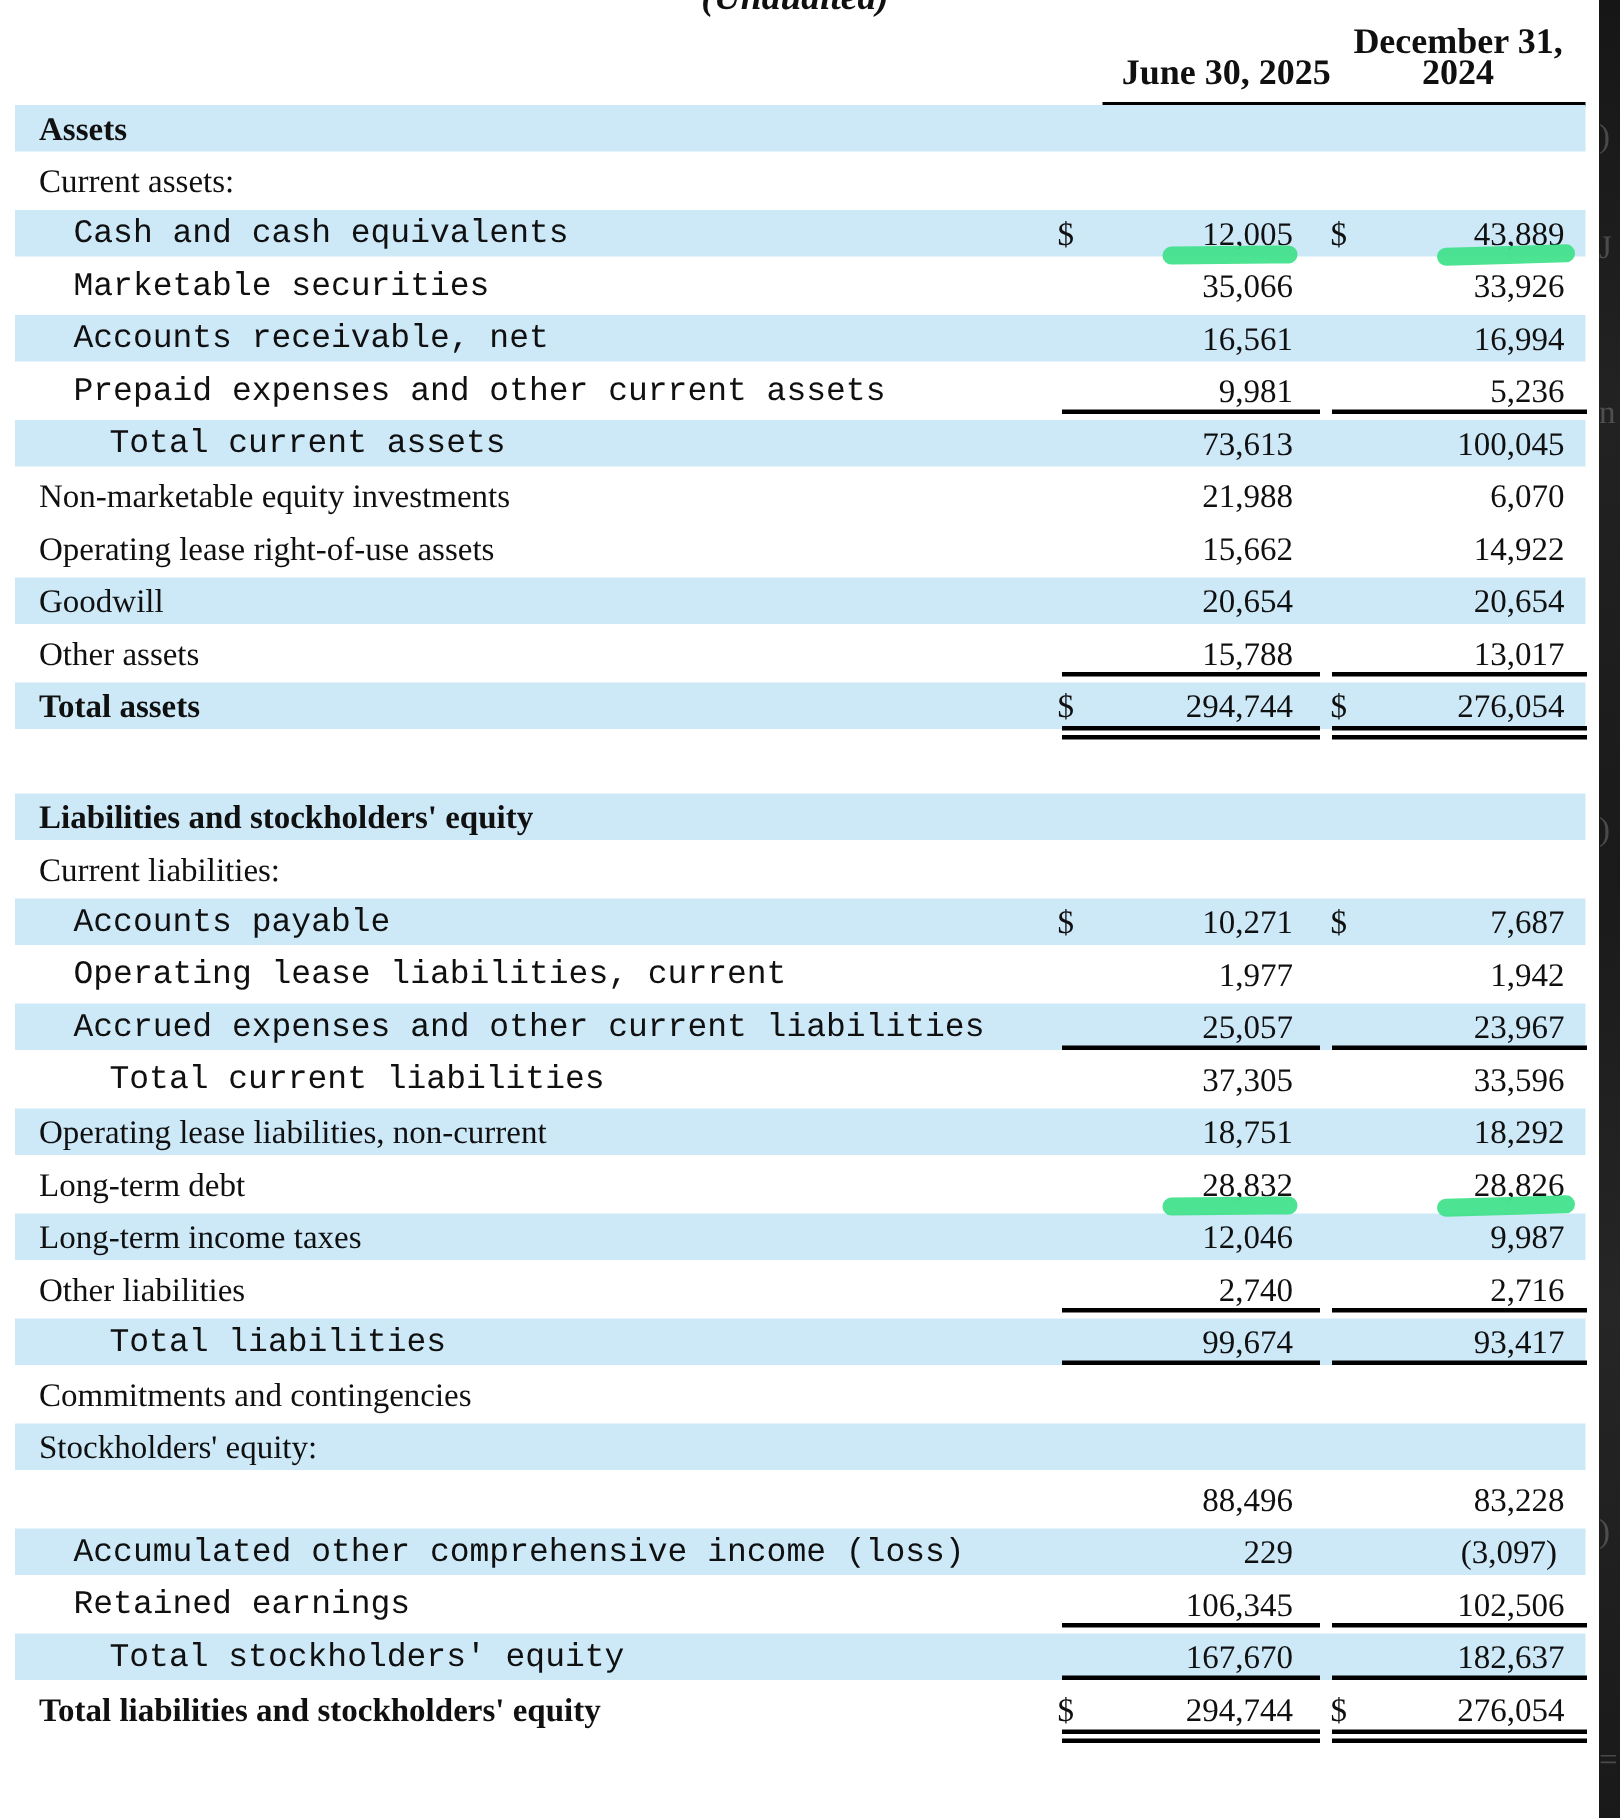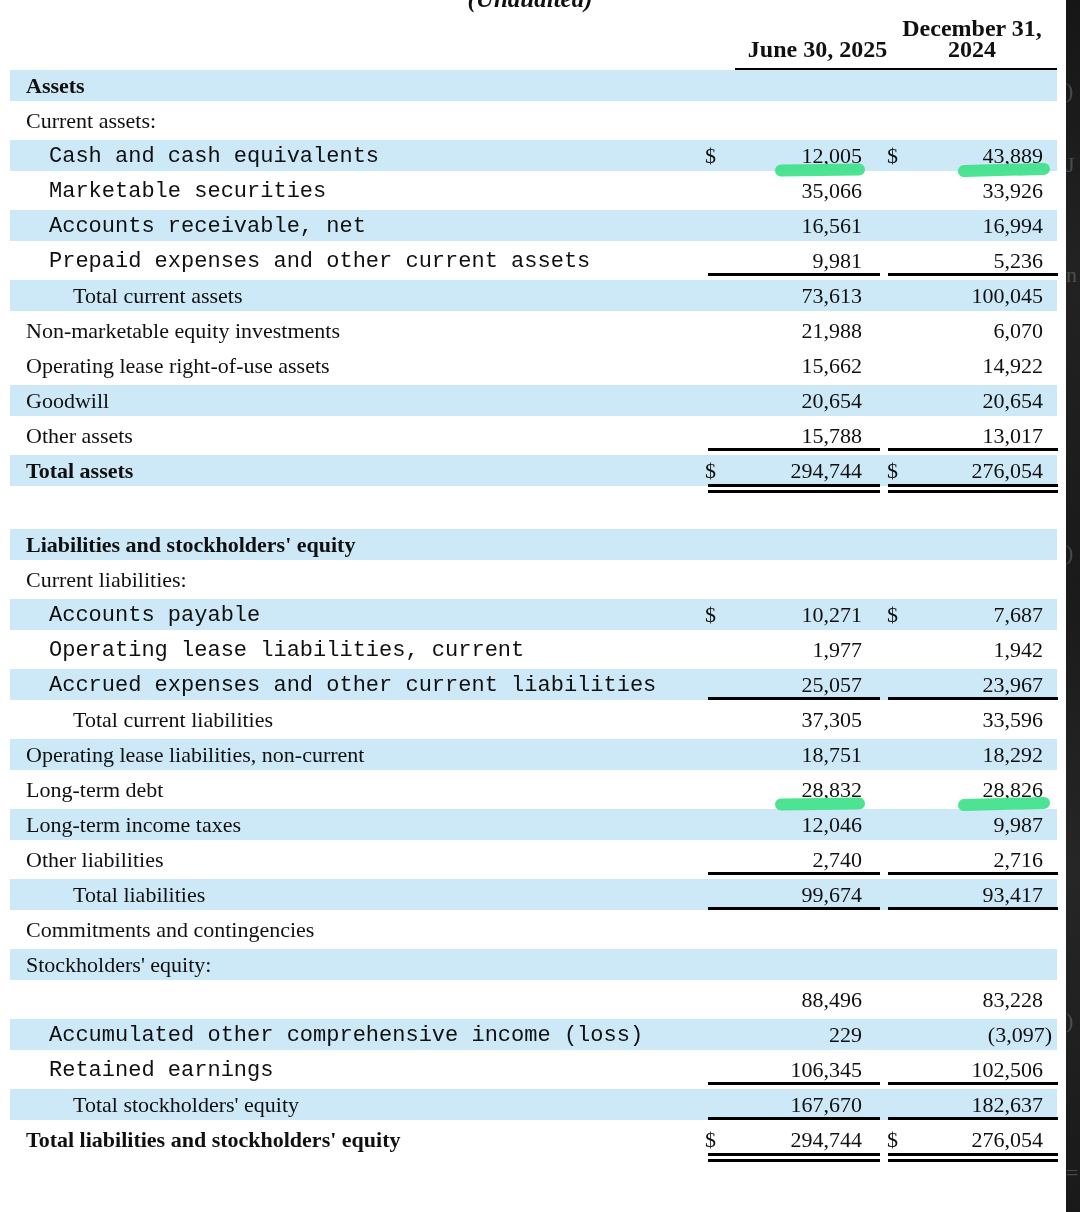--- a/index.html
+++ b/index.html
@@ -37,29 +37,29 @@
   .band { position: absolute; left: 0; right: 0; top: 2px; bottom: 2px; background: transparent; }
   .trow.shaded .band { background: var(--shade); }
   .trow.bold .label { font-weight: bold; }
 
   .label {
     position: absolute; top: 50%; transform: translateY(-50%);
     white-space: nowrap; z-index: 2; margin-left: 11px;
   }
   .indent-0 .label { left: 5px; }
   .indent-1 .label { left: 28px; font-family: Liberation Mono, monospace; }
-  .indent-2 .label { left: 52px; }
+  .indent-2 .label { left: 52px; font-family: Liberation Mono, monospace; }
 
   .dol, .val { position: absolute; top: 50%; transform: translateY(-50%); z-index: 2; }
   .d1 { left: 695px; }
   .d2 { left: 877px; }
   .val { text-align: center; white-space: nowrap; }
   .v1 { right: 195px; }
   .v2 { right: 14px; }
-  .v2.neg { right: 5px; margin-left: 44px; }
+  .v2.neg { right: 19px; margin-left: 44px; }
 
   
   .rule, .dbl { position: absolute; height: 3px; background: #000; z-index: 1; }
   .c1 { left: 698px; width: 172px; }
   .c2 { left: 878px; width: 170px; }
   .rule { bottom: 2px; }
   .dbl.t { bottom: 1px; }
   .dbl.b { bottom: -5px; }
 
   

